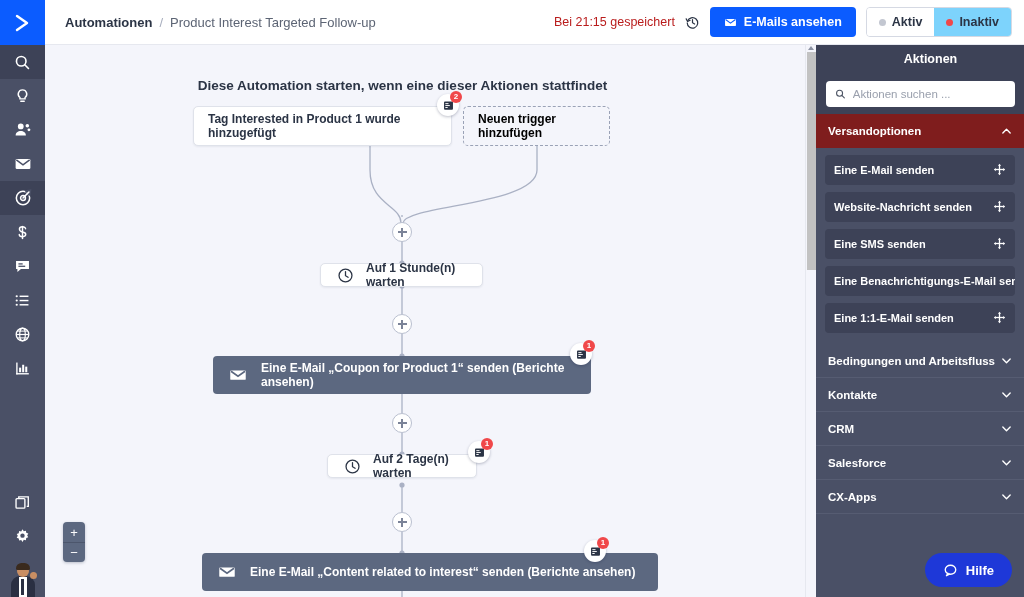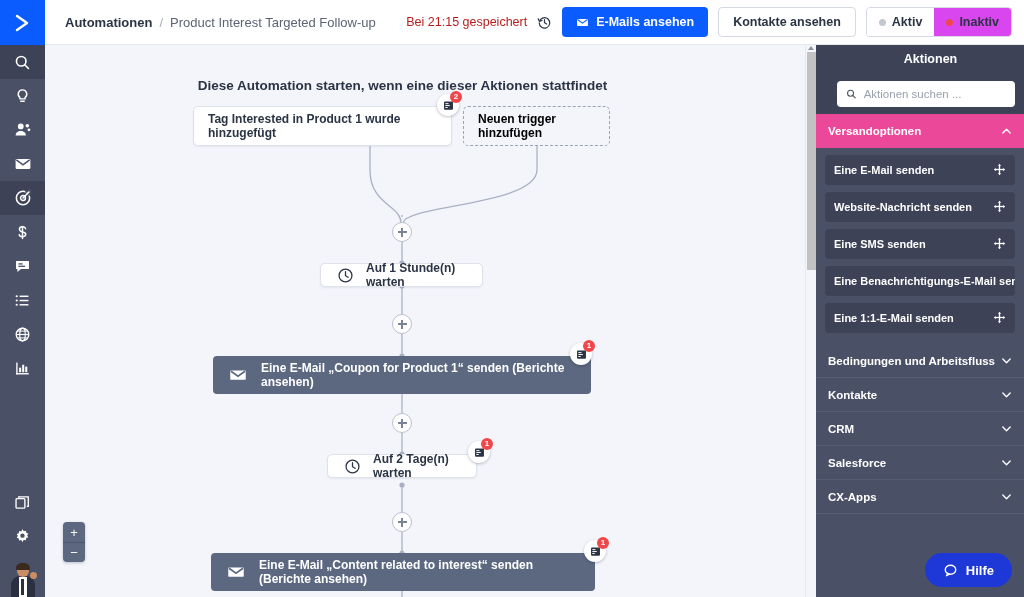--- a/index.html
+++ b/index.html
@@ -82,21 +82,21 @@
   }
   .btn-primary { background: #0b5cff; color: #ffffff; }
   .btn-outline { background: #ffffff; color: #2b3445; border: 1px solid #d5d9e3; }
   .toggle-group {
     display: flex; height: 30px; border: 1px solid #d5d9e3; border-radius: 4px; overflow: hidden;
   }
   .toggle-opt {
     display: flex; align-items: center; gap: 6px; padding: 0 12px;
     font-size: 12.5px; font-weight: bold; color: #2b3445; cursor: pointer; background: #ffffff;
   }
-  .toggle-opt.selected { background: #d946ef; }
+  .toggle-opt.selected { background: #7dd3fc; }
   .dot { width: 7px; height: 7px; border-radius: 50%; display:inline-block; }
   .dot-grey { background: #c3c7d1; }
   .dot-red { background: #f0484a; }
 
   
   .canvas {
     position: absolute; left: 45px; top: 45px; width: 770px; height: 552px;
     background: #f4f5fb; overflow: hidden;
   }
   .canvas-title {
@@ -187,36 +187,36 @@
 
   
   .panel {
     position: absolute; left: 816px; top: 45px; width: 208px; height: 552px;
     background: #4a5066; color: #ffffff; overflow: hidden;
   }
   .panel-title {
     height: 28px; display: flex; align-items: center; justify-content: center;
     font-size: 12.5px; font-weight: bold; background: #3d4257; padding-left: 21px;
   }
-  .panel-search-wrap { padding: 8px 9px 7px 21px; background: #3d4257; }
+  .panel-search-wrap { padding: 8px 9px 7px 10px; background: #3d4257; }
   .panel-search {
     height: 26px; background: #ffffff; border-radius: 4px;
     display: flex; align-items: center; gap: 7px; padding: 0 9px;
   }
   .panel-search input {
     border: none; outline: none; font-size: 11.5px; color: #4b5363;
     font-family: "Liberation Sans", sans-serif; width: 100%; background: transparent;
   }
   .panel-search input::placeholder { color: #9aa0ad; }
   .group-head {
     height: 34px; display: flex; align-items: center; justify-content: space-between;
     padding: 0 12px; font-size: 11.5px; font-weight: bold;
     border-bottom: 1px solid #565c72; cursor: pointer;
   }
-  .group-head.open { background: #ec4899; border-bottom: none; }
+  .group-head.open { background: #7f1d1d; border-bottom: none; }
   .group-body { padding: 7px 9px 4px 9px; }
   .action-item {
     height: 30px; margin-bottom: 7px; background: #3d4257; border-radius: 4px;
     display: flex; align-items: center; justify-content: space-between;
     padding: 0 9px; font-size: 11px; font-weight: bold; cursor: grab;
     white-space: nowrap; overflow: hidden;
   }
   .chev { display:flex; align-items:center; }
   .help-btn {
     position: absolute; right: 12px; bottom: 10px;
@@ -361,23 +361,20 @@
     </span>
 
     <div class="btn btn-primary">
       <svg width="13" height="13" viewBox="0 0 20 20">
           <rect x="1.6" y="4.6" width="16.8" height="10.8" rx="1" fill="#fff"></rect>
           <path d="M2.4 5.4 L10 11 L17.6 5.4" fill="none" stroke="#0b5cff" stroke-width="1.7"></path>
         </svg>
       <span>E-Mails ansehen</span>
     </div>
 
-    <div class="btn btn-outline">
-      <span>Kontakte ansehen</span>
-    </div>
 
     <div class="toggle-group">
       <div class="toggle-opt">
         <span class="dot dot-grey"></span>
         <span>Aktiv</span>
       </div>
       <div class="toggle-opt selected">
         <span class="dot dot-red"></span>
         <span>Inaktiv</span>
       </div>
@@ -487,21 +484,21 @@
           <rect x="1.5" y="2" width="13" height="12" rx="1.4" fill="#2b3445"></rect>
           <rect x="3.4" y="4.6" width="4.6" height="1.4" fill="#fff"></rect>
           <rect x="3.4" y="7.4" width="6.5" height="1.4" fill="#fff"></rect>
           <rect x="3.4" y="10.2" width="3.4" height="1.4" fill="#fff"></rect>
         </svg>
       <span class="badge-count">1</span>
     </div>
 
     <div class="plus-node" style="left:347px; top:467px;"></div>
 
-    <div class="node node-email" style="left:166px; top:508px; width:384px;">
+    <div class="node node-email" style="left:157px; top:508px; width:456px;">
       <span class="node-icon">
         <svg width="18" height="18" viewBox="0 0 20 20">
             <rect x="1.4" y="5" width="17.2" height="10.4" rx="1" fill="#fff"></rect>
             <path d="M2.2 5.8 L10 11.4 L17.8 5.8" fill="none" stroke="#5c6880" stroke-width="1.8"></path>
           </svg>
       </span>
       <span>Eine E-Mail „Content related to interest“ senden (Berichte ansehen)</span>
     </div>
     <div class="badge" style="left:539px; top:495px;">
       <svg width="11" height="11" viewBox="0 0 16 16">

